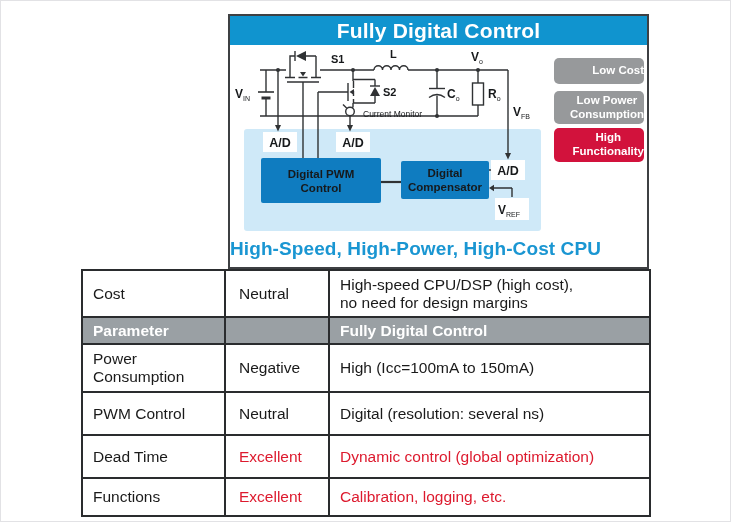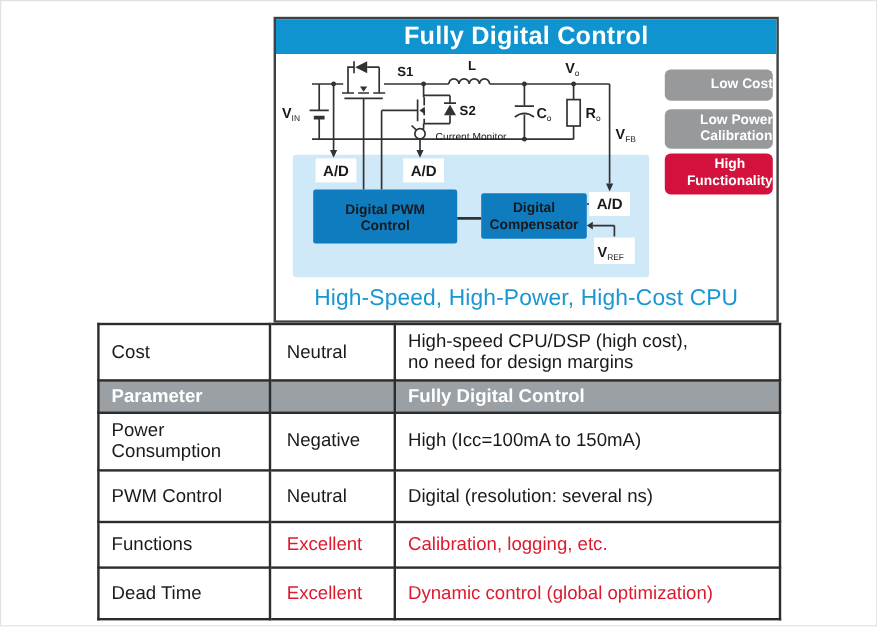--- a/index.html
+++ b/index.html
@@ -9,22 +9,22 @@
     --border-dark:#3e4043; --table-border:#2a2c2e;
   }
   *{box-sizing:border-box;}
   body{margin:0;background:#fff;font-family:"Liberation Sans",sans-serif;}
   .frame{position:relative;width:731px;height:522px;background:#fff;border:1px solid #e2e2e5;overflow:hidden;}
 
   
   .panel{position:absolute;left:227px;top:13px;width:421px;height:255px;border:2.5px solid var(--border-dark);background:#fff;}
   .panel-header{height:29px;background:var(--header-blue);display:flex;align-items:center;justify-content:center;
     color:#fff;font-weight:bold;font-size:21px;letter-spacing:.2px;}
-  .caption{position:absolute;left:0;right:0;bottom:7px;text-align:center;color:var(--caption-blue);
-    font-weight:normal;font-size:19px;letter-spacing:.1px;}
+  .caption{position:absolute;left:0;right:0;bottom:7px;color:var(--caption-blue);
+    font-weight:bold;font-size:19px;letter-spacing:.1px;}
 
   
   .badge{position:absolute;left:553px;width:90px;background:var(--badge-gray);border-radius:5px;color:#fff;
     font-weight:bold;font-size:11.5px;line-height:1.18;display:flex;align-items:center;justify-content:flex-end;
     text-align:center;white-space:pre-line;}
   .badge.red{background:var(--badge-red);}
 
   
   svg.circuit{position:absolute;left:0;top:0;width:731px;height:531px;pointer-events:none;}
   svg.circuit text{font-family:"Liberation Sans",sans-serif;fill:#17191b;}
@@ -136,21 +136,21 @@
     <text x="446" y="97"><tspan class="lbl">C</tspan><tspan class="sub" dy="2.5">o</tspan></text>
     <text x="487" y="97"><tspan class="lbl">R</tspan><tspan class="sub" dy="2.5">o</tspan></text>
     <text x="470" y="60"><tspan class="lbl">V</tspan><tspan class="sub" dy="2.5">o</tspan></text>
     <text x="512" y="115"><tspan class="lbl">V</tspan><tspan class="sub" dy="2.5">FB</tspan></text>
   </svg>
 
   <div class="badge" style="top:57px;height:26px">
     <span>Low Cost</span></div>
   <div class="badge" style="top:90px;height:33px">
     <span>Low Power
-Calibration</span></div>
+Consumption</span></div>
   <div class="badge red" style="top:127px;height:34px">
     <span>High
 Functionality</span></div>
 
   <table class="cmp">
     <colgroup>
         <col style="width:143px">
         <col style="width:104px">
         <col style="width:321px">
       </colgroup>
@@ -170,26 +170,26 @@
       <td>Power
 Consumption</td>
       <td class="rating">Negative</td>
       <td class="desc">High (Icc=100mA to 150mA)</td>
     </tr>
     <tr style="height:43px">
       <td>PWM Control</td>
       <td class="rating">Neutral</td>
       <td class="desc">Digital (resolution: several ns)</td>
     </tr>
+    <tr class="excellent" style="height:43px">
+      <td>Dead Time</td>
+      <td class="rating">Excellent</td>
+      <td class="desc">Dynamic control (global optimization)</td>
+    </tr>
     <tr class="excellent" style="height:38px">
       <td>Functions</td>
       <td class="rating">Excellent</td>
       <td class="desc">Calibration, logging, etc.</td>
-    </tr>
-    <tr class="excellent" style="height:43px">
-      <td>Dead Time</td>
-      <td class="rating">Excellent</td>
-      <td class="desc">Dynamic control (global optimization)</td>
     </tr>
   </tbody>
     </table>
 
 </div>
 
 </body></html>

